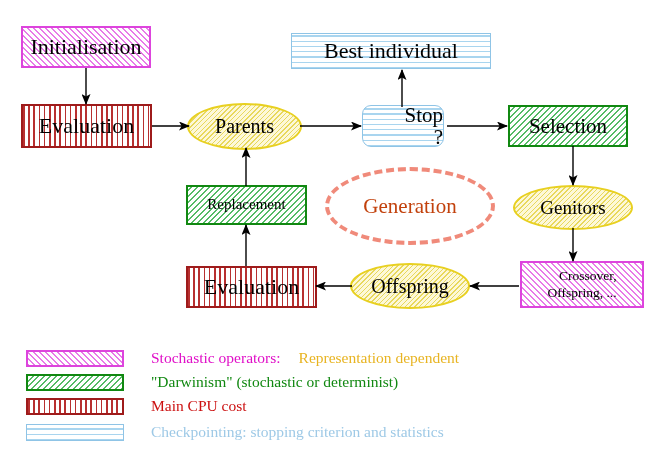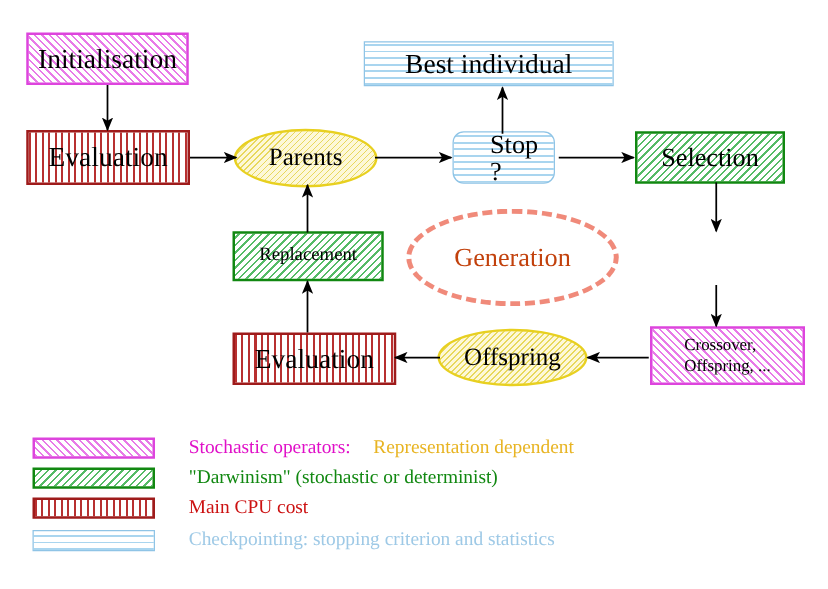--- a/index.html
+++ b/index.html
@@ -18,21 +18,21 @@
     overflow: hidden;
   }
 
   
   .node {
     position: absolute;
     box-sizing: border-box;
     display: flex;
     align-items: center;
     justify-content: center;
-    text-align: left;
+    text-align: right;
     color: #000000;
     line-height: 1.05;
     white-space: pre-line;
   }
   .node .lbl { position: relative; z-index: 3; }
 
   
   
   .hatch-magenta {
     border: 2px solid #dd44dd;
@@ -208,20 +208,23 @@
   </div>
 
   <div class="node hatch-green t-repl" style="left:186px; top:185px; width:121px; height:40px;">
     <span class="lbl">Replacement</span>
   </div>
 
   <div class="ellipse-dashed t-generation" style="left:325px; top:167px; width:170px; height:78px;">
     <span class="lbl">Generation</span>
   </div>
 
+  <div class="ellipse t-genit" style="left:513px; top:185px; width:120px; height:45px;">
+    <span class="lbl">Genitors</span>
+  </div>
 
   <div class="node hatch-magenta t-cross" style="left:520px; top:261px; width:124px; height:47px;">
     <span class="lbl">Crossover,
 Offspring, ...</span>
   </div>
 
   <div class="ellipse t-off" style="left:350px; top:263px; width:120px; height:46px;">
     <span class="lbl">Offspring</span>
   </div>
 

